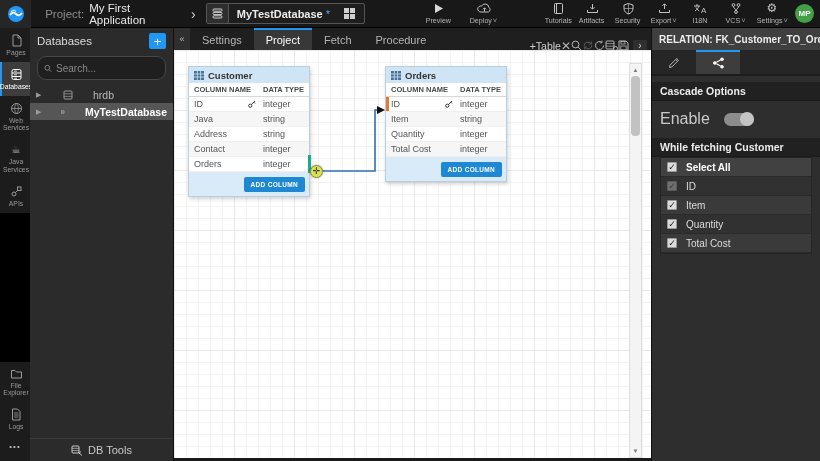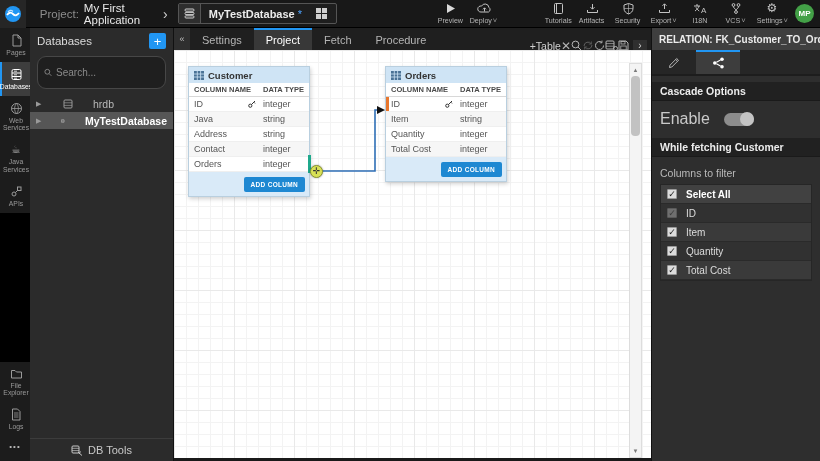--- a/index.html
+++ b/index.html
@@ -16,42 +16,42 @@
   .chev { color:#cfcfcf; font-size:14px; margin:0 8px 0 14px; }
   .dbtab { height:21px; display:flex; align-items:center; border:1px solid #555; border-radius:2px; background:#1e1e1e; margin-left:2px; }
   .dbtab .seg { width:22px; height:100%; background:#2e2e2e; border-right:1px solid #555; display:flex; align-items:center; justify-content:center; }
   .dbtab .tname { color:#ececec; font-size:11px; font-weight:bold; padding:0 3px 0 8px; }
   .dbtab .dirty { color:#4da3ff; font-size:11px; margin-right:8px; }
   .dbtab .grid-ic { width:22px; display:flex; align-items:center; justify-content:center; margin-right:4px; }
   .tb-act { display:flex; flex-direction:column; align-items:center; justify-content:center; color:#b5b5b5; font-size:7.5px; gap:1px; min-width:34px; height:28px; cursor:pointer; }
   .tb-act .ic { height:13px; display:flex; align-items:flex-end; }
   .tb-act .lbl { white-space:nowrap; transform:scale(.95); }
   .caret-dn { font-size:8px; color:#9a9a9a; margin-left:1px; }
-  .left-acts { display:flex; margin-left:96px; gap:0; }
+  .left-acts { display:flex; margin-left:56px; gap:12px; }
   .tut { margin-left:40px; }
   .right-acts { display:flex; margin-left:auto; gap:2px; align-items:center; }
   .avatar { width:19px; height:19px; border-radius:50%; background:#43a047; color:#fff; font-size:8px; font-weight:bold; display:flex; align-items:center; justify-content:center; margin:0 6px 0 4px; }
 
   
   .mainrow { flex:1; display:flex; min-height:0; }
 
   
   .rail { width:30px; background:#000; display:flex; flex-direction:column; }
   .rail-group { background:#1c1c1c; display:flex; flex-direction:column; }
   .rail-item { padding:6px 0 5px; display:flex; flex-direction:column; align-items:center; gap:2px; color:#9a9a9a; font-size:6.8px; text-align:center; cursor:pointer; border-left:2px solid transparent; line-height:1.15; }
   .rail-item.active { background:#3d3d3d; border-left:2px solid #2196f3; color:#fff; }
   .rail-spacer { flex:1; }
   .rail-more { color:#bbb; font-size:8px; letter-spacing:1px; text-align:center; padding:6px 0 10px; background:#1c1c1c; cursor:pointer; }
 
   
   .dbpanel { width:144px; background:#2b2b2b; display:flex; flex-direction:column; border-right:1px solid #111; }
   .dbp-head { height:26px; display:flex; align-items:center; padding:0 7px; }
   .dbp-title { color:#dcdcdc; font-size:11.5px; }
   .add-btn { margin-left:auto; width:17px; height:16px; background:#2196f3; color:#fff; border-radius:2px; display:flex; align-items:center; justify-content:center; font-size:13px; cursor:pointer; }
-  .searchbox { margin:2px 7px 6px; height:33px; background:#1f1f1f; border:1px solid #474747; border-radius:9px; display:flex; align-items:center; padding:0 6px; gap:4px; }
+  .searchbox { margin:2px 7px 6px; height:24px; background:#1f1f1f; border:1px solid #474747; border-radius:9px; display:flex; align-items:center; padding:0 6px; gap:4px; }
   .searchbox input { background:transparent; border:none; outline:none; color:#aaa; font-size:10px; width:100%; font-family:inherit; }
   .searchbox input::placeholder { color:#8a8a8a; }
   .tree-item { height:17px; display:flex; align-items:center; gap:20px; padding:0 6px; color:#b9b9b9; font-size:10.5px; cursor:pointer; }
   .tree-item .caret { font-size:7px; color:#9a9a9a; width:7px; }
   .tree-item.selected { background:#565656; color:#fff; font-weight:bold; }
   .dbp-fill { flex:1; }
   .dbtools { height:23px; border-top:1px solid #3c3c3c; display:flex; align-items:center; justify-content:center; gap:5px; color:#c9c9c9; font-size:11px; cursor:pointer; }
 
   
   .center { flex:1; display:flex; flex-direction:column; min-width:0; }
@@ -524,21 +524,20 @@
       <div class="sec-head">Cascade Options</div>
       <div class="prow">
         <span class="plab">Enable</span>
         <span class="toggle">
             <span class="knob"></span>
           </span>
       </div>
 
       <div class="sec-head">While fetching Customer</div>
 
-      <div class="cols-label">Columns to filter</div>
       <div class="chk-list">
         <div class="chk-row head">
           <span class="cbx">✓</span>
           <span>Select All</span>
         </div>
         <div class="chk-row a">
           <span class="cbx disabled">✓</span>
           <span>ID</span>
         </div>
         <div class="chk-row b">

